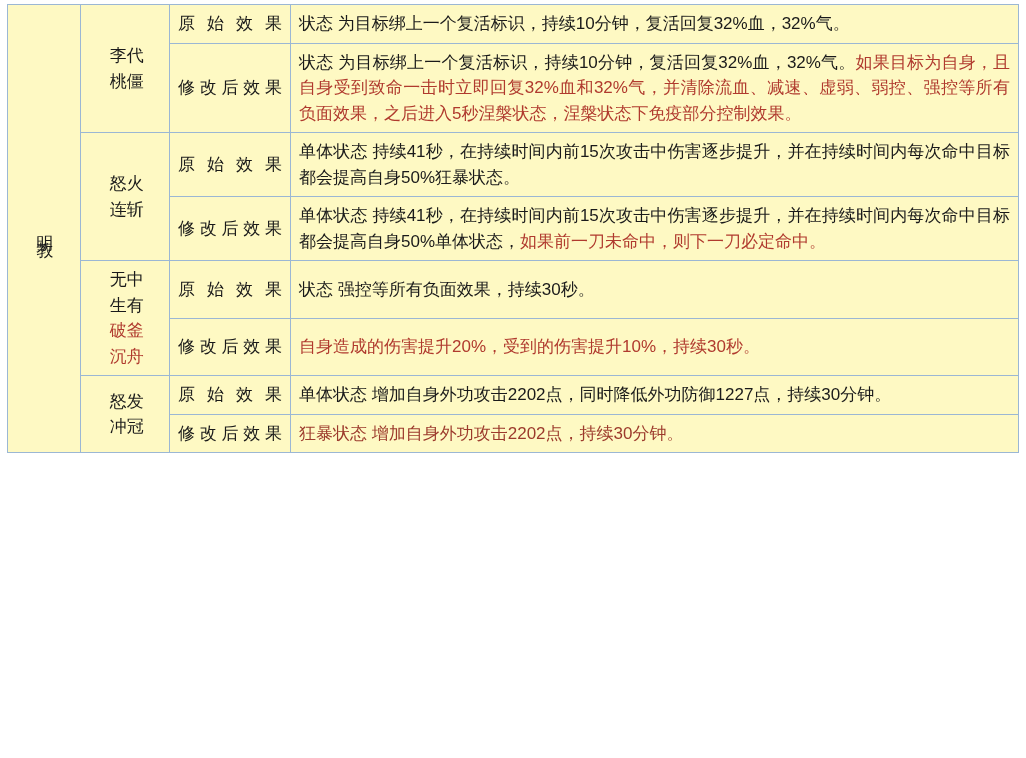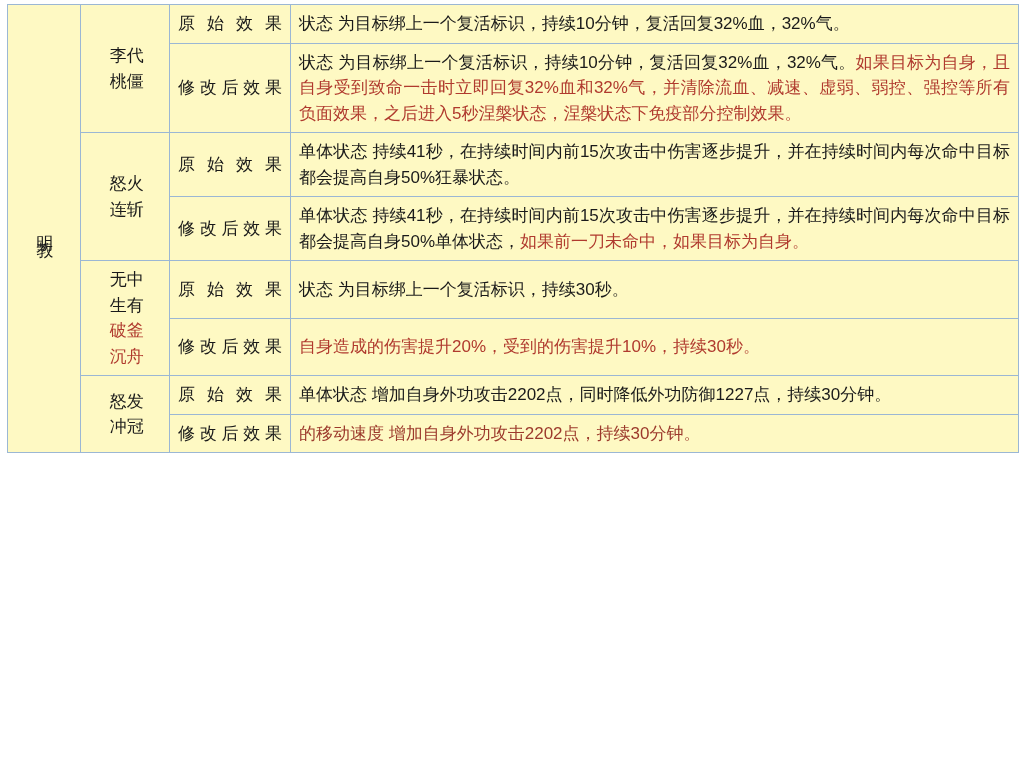--- a/index.html
+++ b/index.html
@@ -114,34 +114,34 @@
         </td>
         <td class="label-cell">原始效果</td>
         <td class="desc-cell">
           <span>单体状态</span><span> 持续41秒，在持续时间内前15次攻击中伤害逐步提升，并在持续时间内每次命中目标都会提高自身50%狂暴状态。</span>
         </td>
       </tr>
 
       <tr>
         <td class="label-cell">修改后效果</td>
         <td class="desc-cell">
-          <span>单体状态</span><span> 持续41秒，在持续时间内前15次攻击中伤害逐步提升，并在持续时间内每次命中目标都会提高自身50%单体状态，</span><span class="red">如果前一刀未命中，如果目标为自身。</span>
+          <span>单体状态</span><span> 持续41秒，在持续时间内前15次攻击中伤害逐步提升，并在持续时间内每次命中目标都会提高自身50%单体状态，</span><span class="red">如果前一刀未命中，则下一刀必定命中。</span>
         </td>
       </tr>
 
       <tr>
         <td class="skill-cell" rowspan="2">
           <div><span class="skill-name">无中</span></div>
           <div><span class="skill-name">生有</span></div>
           <div><span class="skill-name red">破釜</span></div>
           <div><span class="skill-name red">沉舟</span></div>
         </td>
         <td class="label-cell">原始效果</td>
         <td class="desc-cell">
-          <span>状态</span><span> 为目标绑上一个复活标识，持续30秒。</span>
+          <span>状态</span><span> 强控等所有负面效果，持续30秒。</span>
         </td>
       </tr>
 
       <tr>
         <td class="label-cell">修改后效果</td>
         <td class="desc-cell">
           <span class="red">自身造成的伤害提升20%，受到的伤害提升10%，持续30秒。</span>
         </td>
       </tr>
 
@@ -152,18 +152,18 @@
         </td>
         <td class="label-cell">原始效果</td>
         <td class="desc-cell">
           <span>单体状态</span><span> 增加自身外功攻击2202点，同时降低外功防御1227点，持续30分钟。</span>
         </td>
       </tr>
 
       <tr>
         <td class="label-cell">修改后效果</td>
         <td class="desc-cell">
-          <span class="darkred">的移动速度 增加自身外功攻击2202点，持续30分钟。</span>
+          <span class="darkred">狂暴状态 增加自身外功攻击2202点，持续30分钟。</span>
         </td>
       </tr>
     </tbody>
   </table>
 </div>
 
 </body></html>

